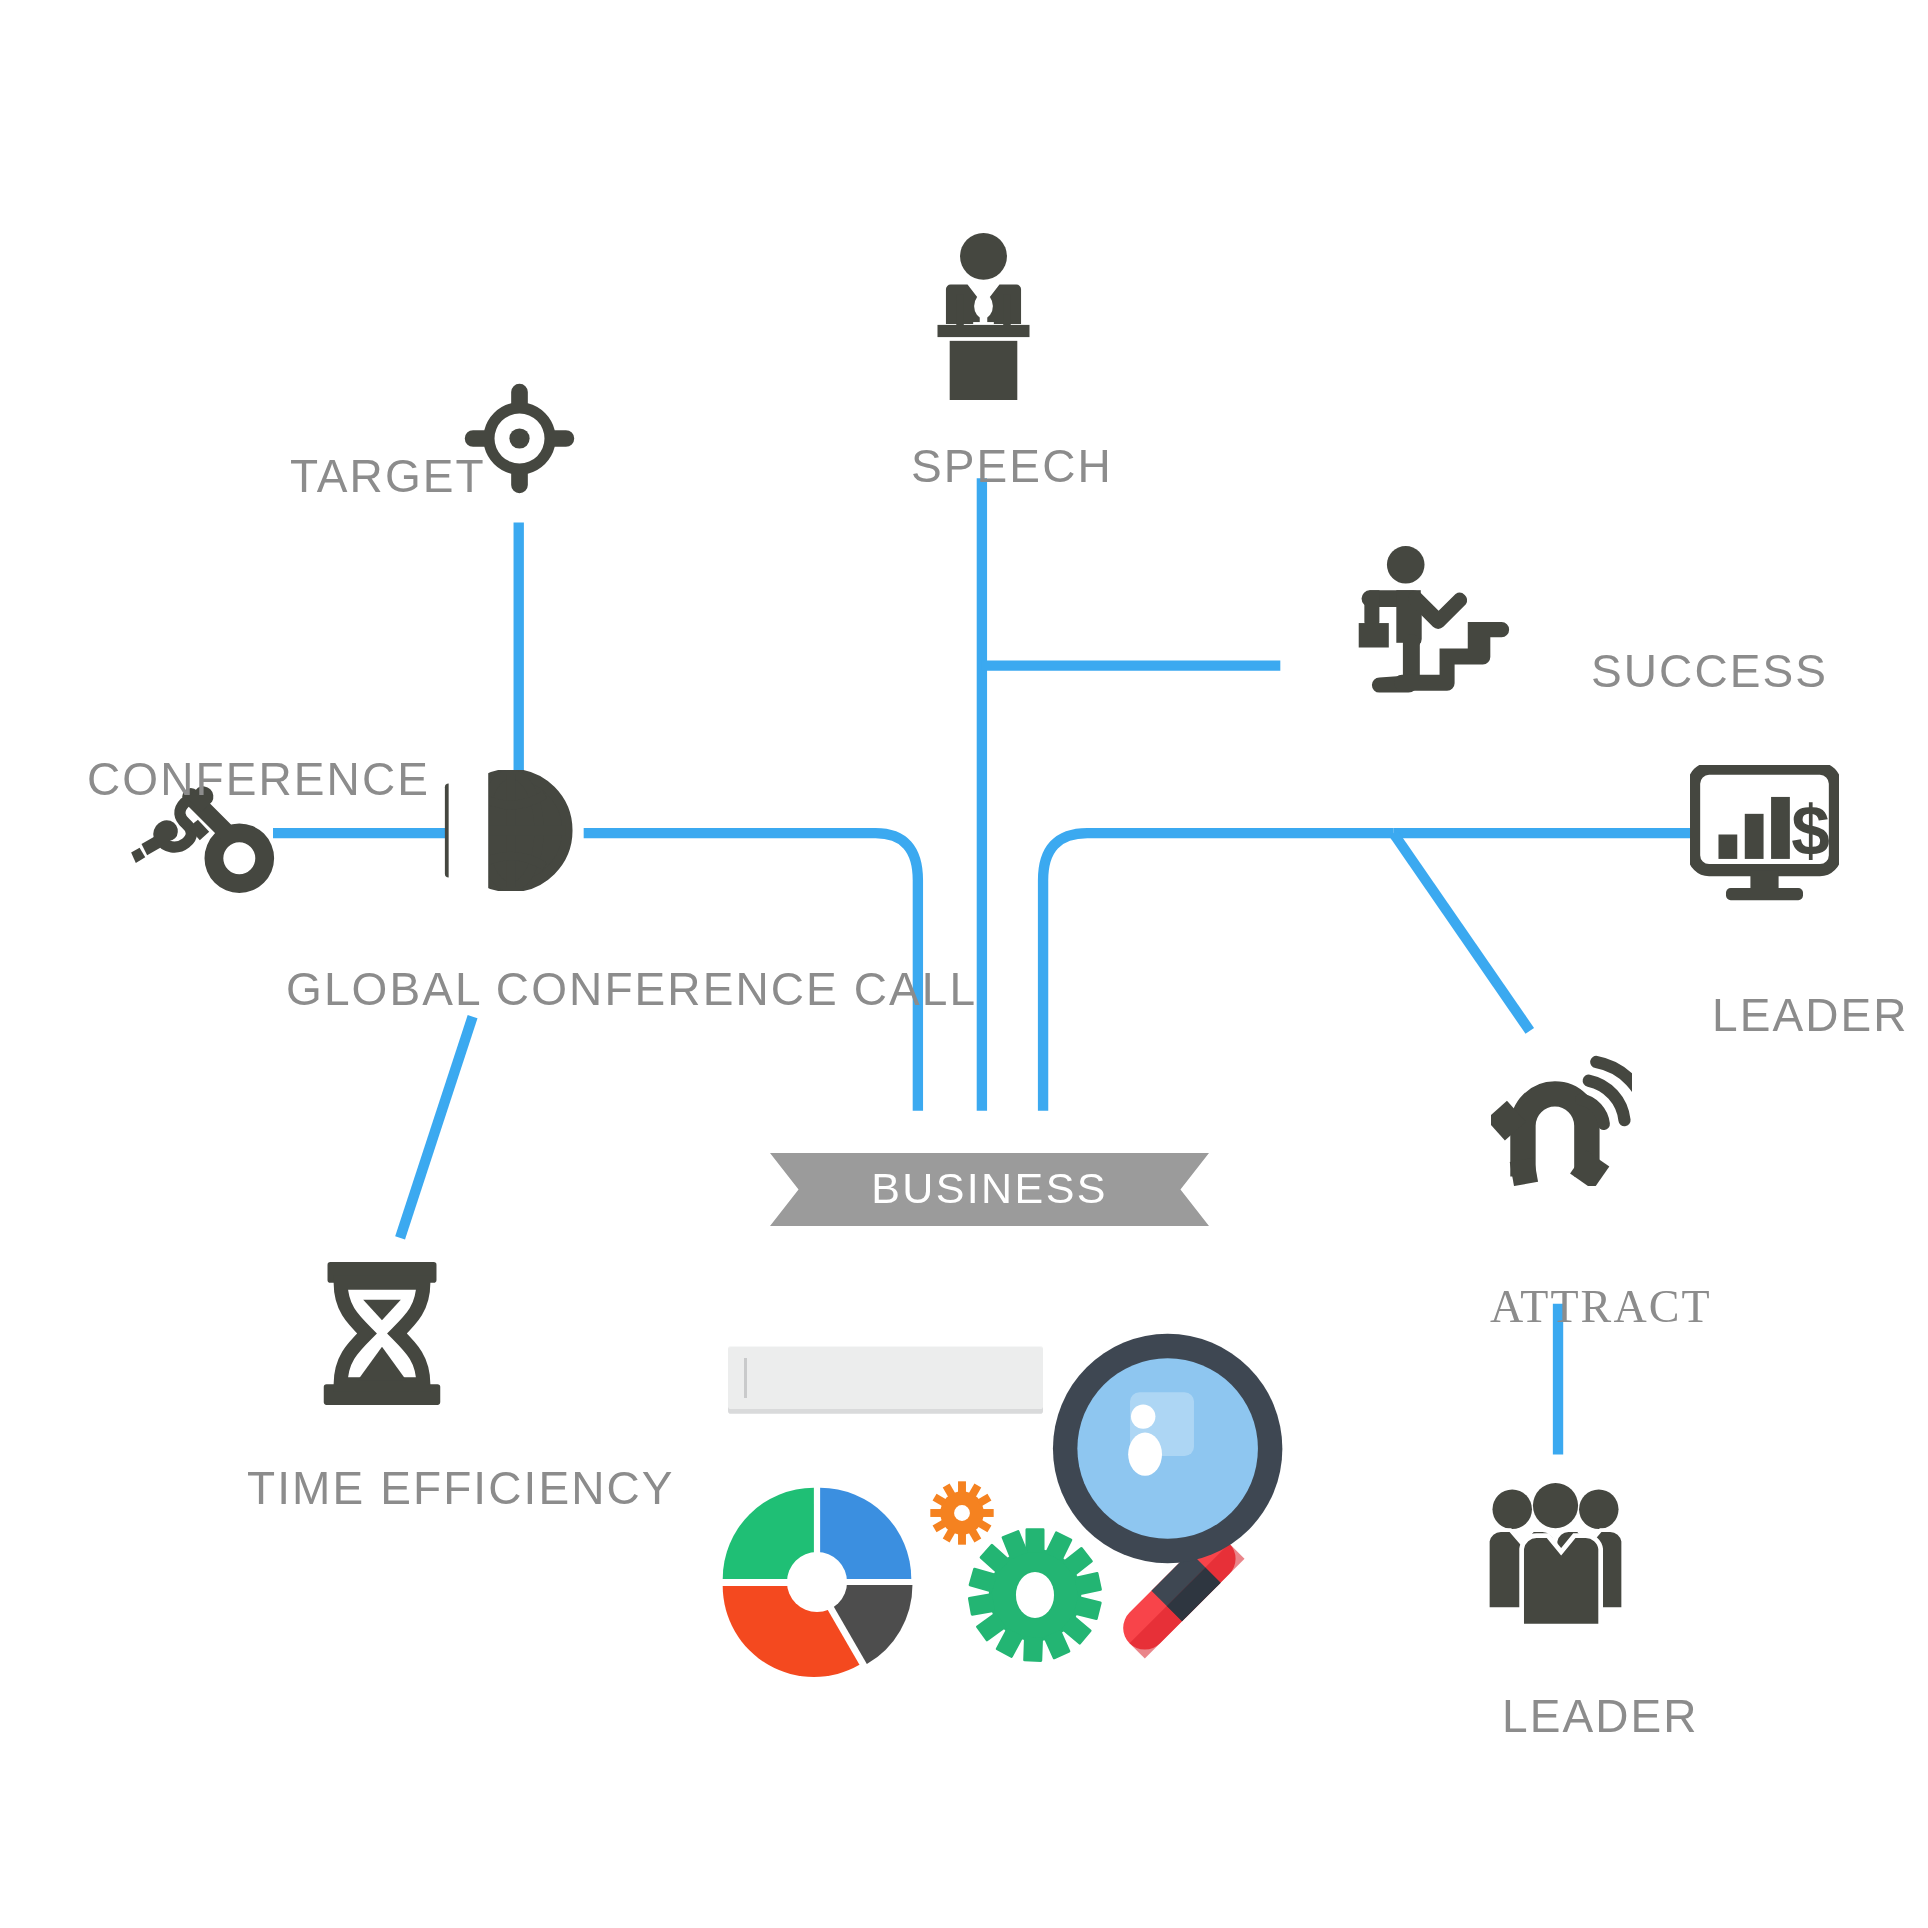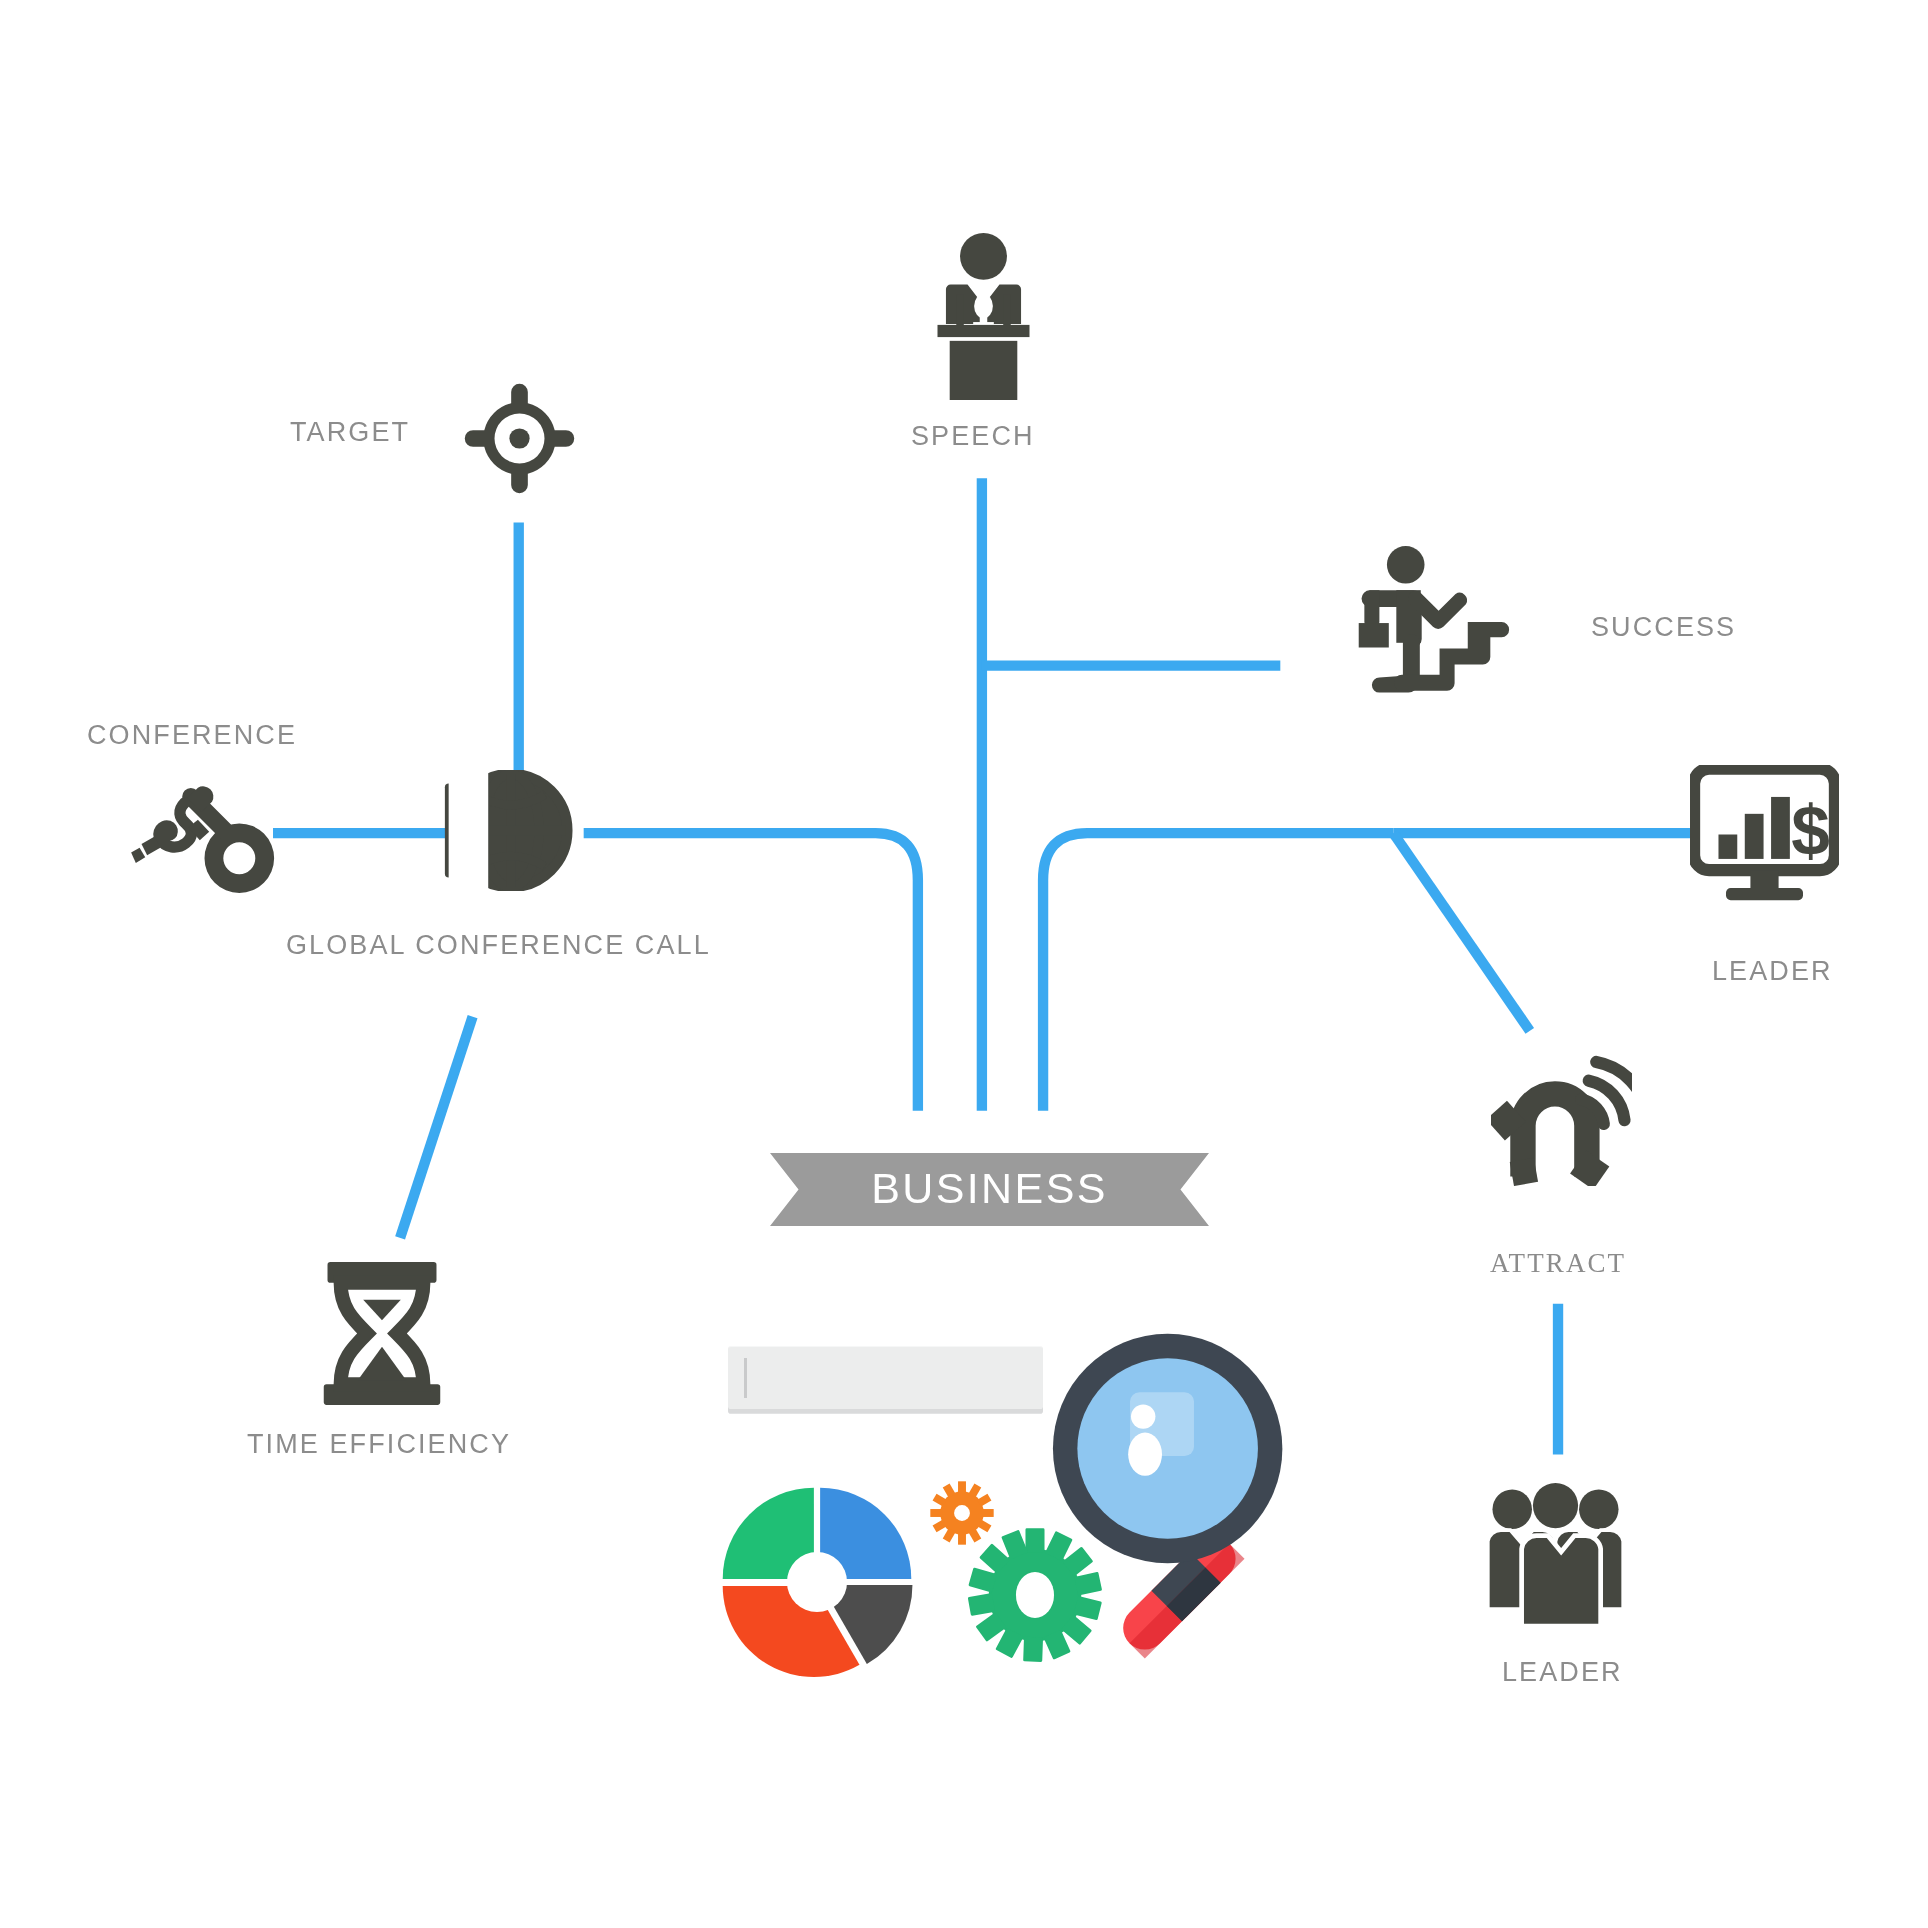--- a/index.html
+++ b/index.html
@@ -26,24 +26,25 @@
     width: 1928px;
     height: 1928px;
     pointer-events: none;
   }
   .node {
     position: absolute;
   }
   .node-label {
     position: absolute;
     color: #8c8c8c;
-    font-size: 27px;
+    font-size: 46px;
     letter-spacing: 2.1px;
     white-space: nowrap;
     font-weight: 400;
+    margin-top: 32px;
   }
   .icon-wrap {
     position: absolute;
   }
   .icon-wrap svg { display: block; }
 
   
   #banner {
     position: absolute;
     left: 770px;
@@ -146,21 +147,21 @@
         <path d="M27 57h18l17 22 17-22h18a5 5 0 0 1 5 5v37H22V62a5 5 0 0 1 5-5z"></path>
         <rect x="33" y="68" width="8" height="33"></rect>
         <rect x="83" y="68" width="8" height="33"></rect>
         <ellipse cx="62" cy="80" rx="10" ry="13" fill="#ffffff"></ellipse>
         <rect x="58" y="90" width="8" height="9" fill="#ffffff"></rect>
         <rect x="51" y="97" width="22" height="6" fill="#ffffff"></rect>
         <rect x="13" y="100" width="98" height="13"></rect>
         <rect x="26" y="117" width="72" height="63"></rect>
       </svg>
     </div>
-    <div class="node-label" style="left:911px;top:421px;">SPEECH</div>
+    <div class="node-label" style="left:911px;top:407px;">SPEECH</div>
   </div>
 
   <div class="node" style="left:0;top:0">
     <div class="icon-wrap" style="left:1323px;top:544px;">
       <svg width="188" height="160" viewBox="0 0 200 170" fill="#454740">
         <circle cx="88" cy="22" r="20"></circle>
 
         <path d="M50 49h46a9 9 0 0 1 9 9v43a9 9 0 0 1-18 0V67h-37a9 9 0 0 1 0-18z"></path>
         <rect x="78" y="49" width="26" height="56"></rect>
 

